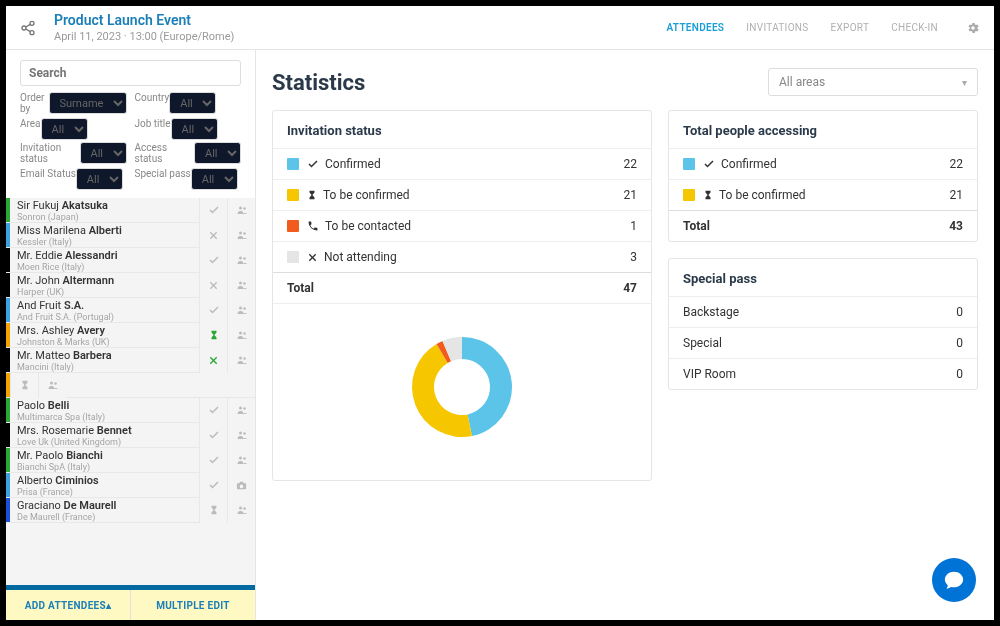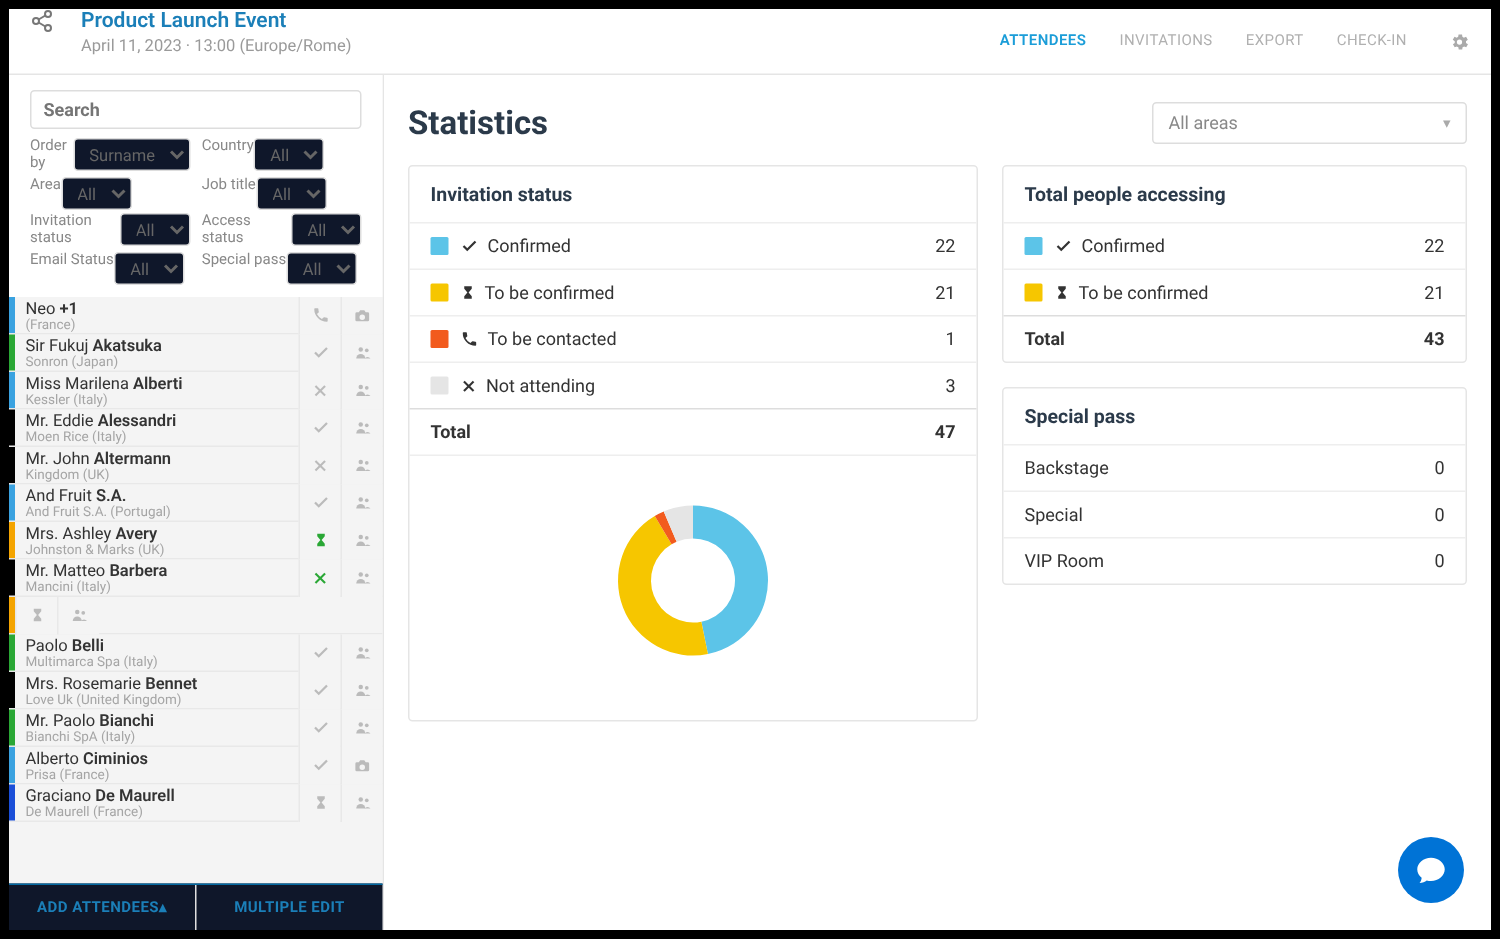--- a/index.html
+++ b/index.html
@@ -1,18 +1,18 @@
 <!DOCTYPE html>
 <html><head>
 <meta charset="utf-8">
 <style>
 * { box-sizing: border-box; margin: 0; padding: 0; font-family: -apple-system, BlinkMacSystemFont, "Segoe UI", Roboto, Helvetica, Arial, sans-serif; }
 body { background: #000; padding: 6px; }
 .app { background: #fff; width: 988px; height: 614px; overflow: hidden; position: relative; }
-.header { height: 44px; border-bottom: 1px solid #e5e5e5; display: flex; padding: 0 14px; }
+.header { height: 44px; border-bottom: 1px solid #e5e5e5; display: flex; align-items: center; padding: 0 14px; }
 .share-icon { color: #777; margin-right: 18px; }
 .title-block { flex-shrink: 0; }
 .event-title { color: #1b7fb8; font-weight: 600; font-size: 14px; }
 .event-subtitle { color: #9a9a9a; font-size: 11px; margin-top: 2px; }
 .nav { margin-left: auto; display: flex; gap: 22px; align-items: center; }
 .nav a { font-size: 10px; color: #b0b0b0; text-decoration: none; letter-spacing: 0.3px; }
 .nav a.active { color: #1b9dd8; font-weight: 600; }
 .gear { color: #aaa; margin-left: 6px; }
 .main { display: flex; height: calc(100% - 44px); }
 .sidebar { width: 250px; border-right: 1px solid #e5e5e5; display: flex; flex-direction: column; background: #f7f7f7; }
@@ -24,21 +24,21 @@
 .sel { height: 22px; border: 1px solid #ddd; border-radius: 3px; font-size: 11px; color: #666; padding: 0 6px; background: #0f172a; }
 .attendee-list { flex: 1; overflow: hidden; background: #f4f4f4; }
 .row { display: flex; align-items: center; border-bottom: 1px solid #e8e8e8; background: #f4f4f4; height: 25px; }
 .color-bar { width: 4px; align-self: stretch; }
 .row-text { flex: 1; padding-left: 7px; overflow: hidden; }
 .row-name { font-size: 11px; color: #333; white-space: nowrap; }
 .row-name .last { font-weight: 600; }
 .row-sub { font-size: 9px; color: #a5a5a5; white-space: nowrap; }
 .row-actions { display: flex; }
 .act { width: 28px; height: 25px; border-left: 1px solid #e8e8e8; display: flex; align-items: center; justify-content: center; color: #bbb; font-size: 12px; background:#f4f4f4; }
-.bottom-bar { display: flex; border-top: 1px solid #0369a1; background: #0f172a; }
+.bottom-bar { display: flex; border-top: 5px solid #0369a1; background: #fef9c3; }
 .bottom-btn { flex: 1; height: 30px; display: flex; align-items: center; justify-content: center; font-size: 10px; font-weight: 700; color: #1b7fb8; letter-spacing: 0.3px; }
 .bottom-btn + .bottom-btn { border-left: 1px solid #e0e0e0; }
 .content { flex: 1; padding: 18px 16px; overflow: hidden; position: relative; }
 .stats-header { display: flex; align-items: center; margin-bottom: 14px; }
 .stats-title { font-size: 22px; font-weight: 700; color: #2b3a4a; }
 .area-select { margin-left: auto; width: 210px; height: 28px; border: 1px solid #ddd; border-radius: 3px; font-size: 12px; color: #888; padding: 0 10px; display: flex; align-items: center; justify-content: space-between; gap: 23px; }
 .panels { display: flex; gap: 16px; }
 .col { display: flex; flex-direction: column; gap: 16px; }
 .col-left { flex: 1; }
 .col-right { width: 310px; }
@@ -125,39 +125,20 @@
     <select class="sel"><option>All</option></select>
           </div>
           <div class="filter-block">
             <span class="filter-label">Special pass</span>
     <select class="sel"><option>All</option></select>
           </div>
         </div>
 
       <div class="attendee-list" id="attendee-list">
           <div class="row">
-    <div class="color-bar" style="background:#3aa2e0"></div>
-    <div class="row-text">
-      <div class="row-name">Neo <span class="last">+1</span></div>
-      <div class="row-sub">(France)</div>
-    </div>
-    <div class="row-actions">
-      <div class="act">
-                <svg width="12" height="12" viewBox="0 0 24 24" fill="#bbb">
-                  <path d="M6.6 10.8a15 15 0 006.6 6.6l2.2-2.2a1 1 0 011-.25 11 11 0 003.5.56 1 1 0 011 1V20a1 1 0 01-1 1A17 17 0 013 4a1 1 0 011-1h3.5a1 1 0 011 1 11 11 0 00.56 3.5 1 1 0 01-.25 1z"></path>
-                </svg>
-              </div>
-      <div class="act">
-                <svg width="13" height="11" viewBox="0 0 24 24" fill="#bbb">
-                  <path d="M4 7h3l2-3h6l2 3h3a2 2 0 012 2v9a2 2 0 01-2 2H4a2 2 0 01-2-2V9a2 2 0 012-2zm8 11a4 4 0 100-8 4 4 0 000 8z"></path>
-                </svg>
-              </div>
-    </div>
-          </div>
-          <div class="row">
     <div class="color-bar" style="background:#2aa735"></div>
     <div class="row-text">
       <div class="row-name">Sir Fukuj <span class="last">Akatsuka</span></div>
       <div class="row-sub">Sonron (Japan)</div>
     </div>
     <div class="row-actions">
       <div class="act">
                 <svg width="12" height="12" viewBox="0 0 24 24" fill="none" stroke="#bbb" stroke-width="3">
                   <polyline points="4 12 9 17 20 6"></polyline>
                 </svg>
@@ -214,21 +195,21 @@
                   <circle cx="17" cy="9" r="2.5"></circle>
                   <path d="M14 20a5 5 0 018 0z"></path>
                 </svg>
               </div>
     </div>
           </div>
           <div class="row">
     <div class="color-bar" style="background:#000000"></div>
     <div class="row-text">
       <div class="row-name">Mr. John <span class="last">Altermann</span></div>
-      <div class="row-sub">Kingdom (UK)</div>
+      <div class="row-sub">Harper (UK)</div>
     </div>
     <div class="row-actions">
       <div class="act">
                 <svg width="11" height="11" viewBox="0 0 24 24" fill="none" stroke="#bbb" stroke-width="3">
                   <line x1="5" y1="5" x2="19" y2="19"></line>
                   <line x1="19" y1="5" x2="5" y2="19"></line>
                 </svg>
               </div>
       <div class="act">
                 <svg width="12" height="12" viewBox="0 0 24 24" fill="#bbb">

